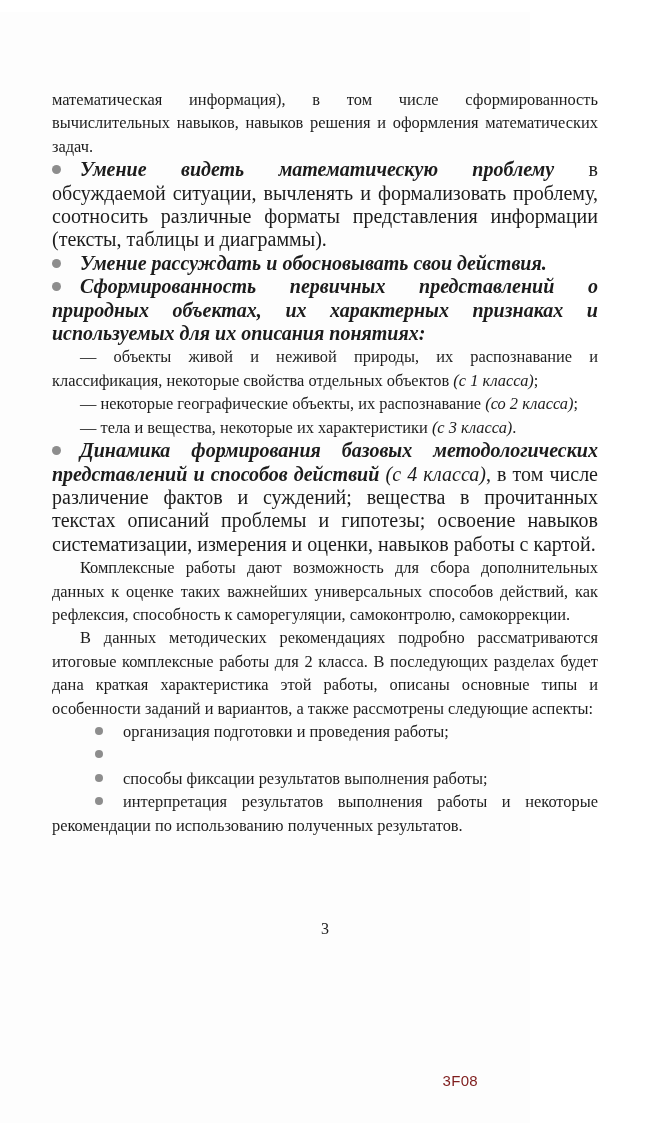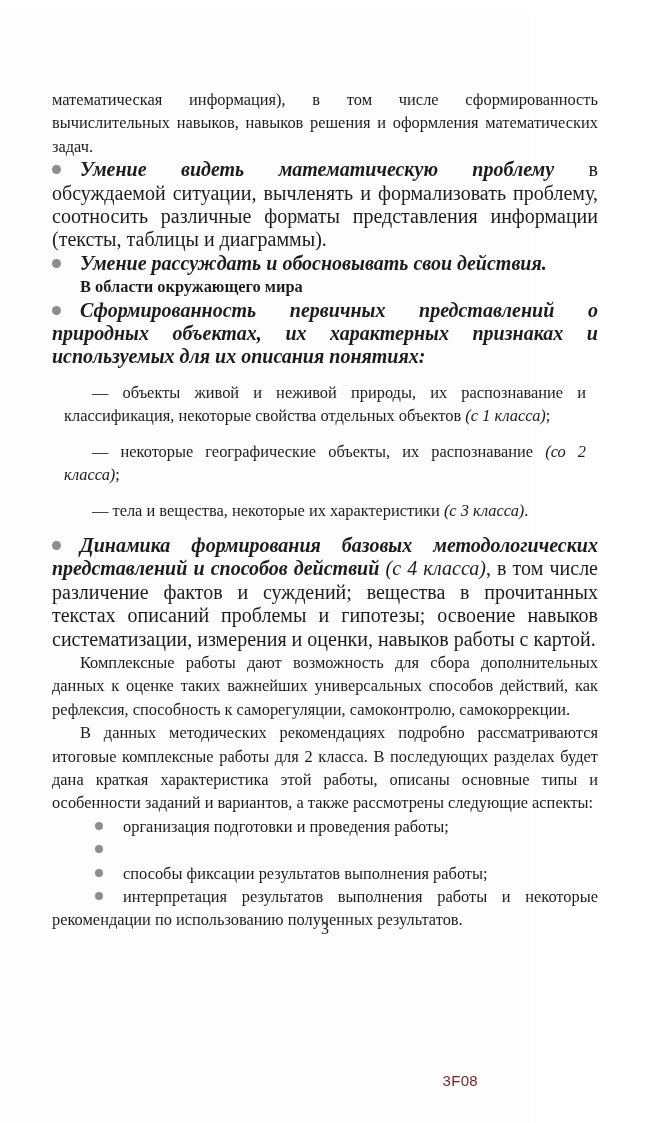--- a/index.html
+++ b/index.html
@@ -57,21 +57,21 @@
     display: inline-block;
     width: 9px;
     height: 9px;
     border-radius: 50%;
     background: #8d8d8d;
     vertical-align: 2px;
     margin-right: 19px;
   }
 
   .dash-para {
-    margin: 12px;
+    margin: 0;
     font-size: 16.4px;
     line-height: 23.4px;
     text-align: justify;
     text-indent: 28px;
   }
 
   
   .sub-bullet {
     position: relative;
     margin: 0;
@@ -132,21 +132,20 @@
     <p class="para">математическая информация), в том числе сформированность вычислительных навыков, навыков решения и оформления математических задач.</p>
 
     <p class="bullet-para">
       <span class="bullet-dot"></span><span class="bi">Умение видеть математическую проблему</span><span> в обсуждаемой ситуации, вычленять и формализовать проблему, соотносить различные форматы представления информации (тексты, таблицы и диаграммы).</span>
     </p>
 
     <p class="bullet-para">
       <span class="bullet-dot"></span><span class="bi">Умение рассуждать и обосновывать свои действия.</span>
     </p>
 
-    <p class="subhead">В области окружающего мира</p>
 
     <p class="bullet-para">
       <span class="bullet-dot"></span><span class="bi">Сформированность первичных представлений о природных объектах, их характерных признаках и используемых для их описания понятиях:</span>
     </p>
 
     <p class="dash-para">
       <span>— объекты живой и неживой природы, их распознавание и классификация, некоторые свойства отдельных объектов </span><span class="i">(с 1 класса)</span><span>;</span>
     </p>
 
     <p class="dash-para">

